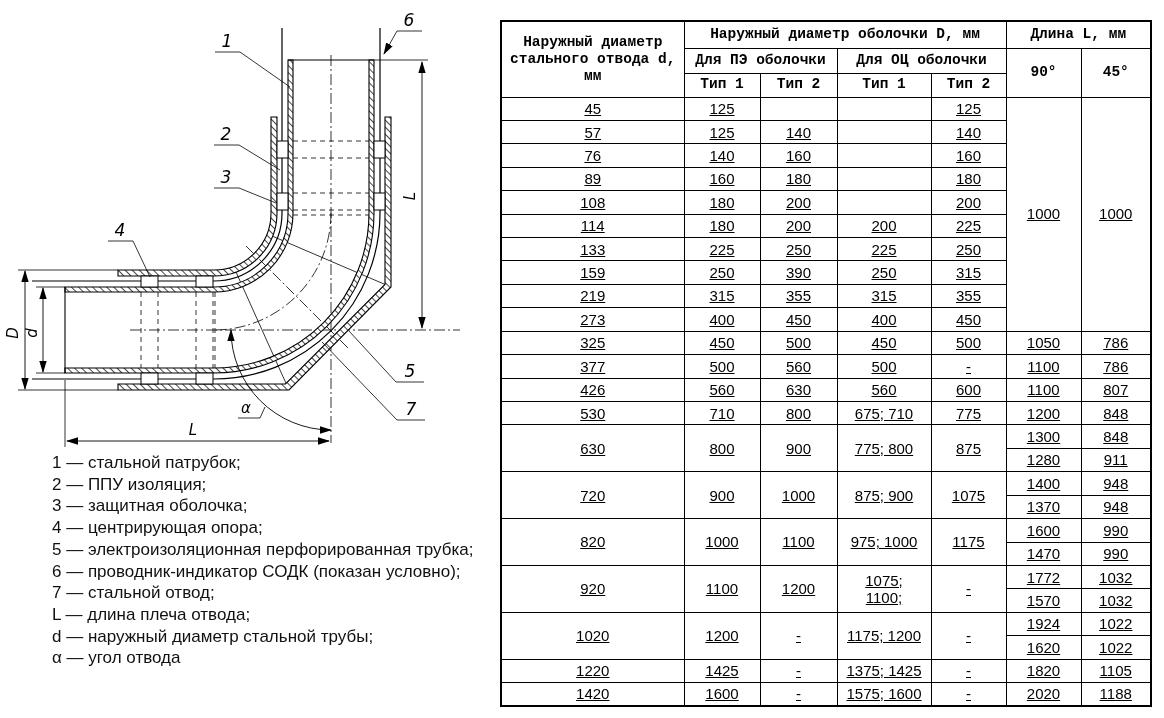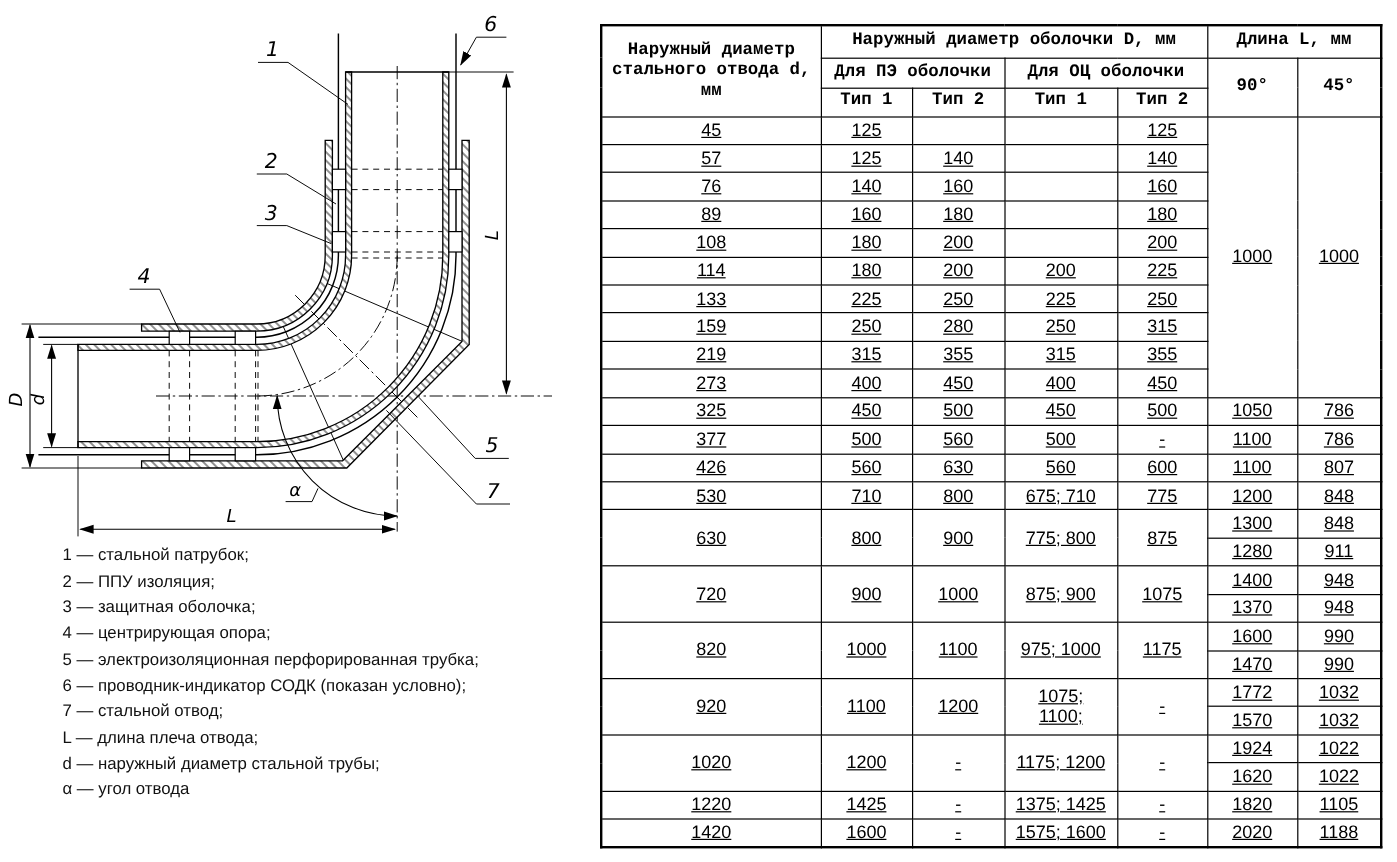--- a/index.html
+++ b/index.html
@@ -1,21 +1,21 @@
 <!DOCTYPE html>
 <html><head>
 <meta charset="utf-8">
 <style>
   html,body{margin:0;padding:0;background:#fff;}
   #page{position:relative;width:1164px;height:718px;background:#fff;
         font-family:"Liberation Sans","DejaVu Sans",sans-serif;color:#000;overflow:hidden;}
   
   #diagram{position:absolute;left:0;top:0;width:497px;height:452px;}
   
-  #legend{position:absolute;left:52px;top:452px;width:440px;font-size:14px;
+  #legend{position:absolute;left:52px;top:452px;width:440px;font-size:17px;
           line-height:21.7px;color:#111;}
   
   #spec-table{position:absolute;left:500px;top:20px;width:650px;height:687px;
               border-collapse:collapse;table-layout:fixed;border:2px solid #000;}
   #spec-table th,#spec-table td{border:1px solid #000;text-align:center;
               vertical-align:middle;padding:0 2px;overflow:hidden;}
   #spec-table th{font-size:14.5px;font-weight:bold;line-height:1.18;font-family:Liberation Mono, monospace;}
   #spec-table td{font-size:15px;white-space:pre-line;line-height:1.15;}
   #spec-table thead tr.h1{height:27px;} #spec-table thead tr.h2{height:25px;padding-left:17px;}
   #spec-table thead tr.h3{height:24px;} #spec-table tbody tr{height:23px;text-decoration:underline;}
@@ -257,21 +257,21 @@
         <tr>
           <td>133</td>
           <td>225</td>
           <td>250</td>
           <td>225</td>
           <td>250</td>
         </tr>
         <tr>
           <td>159</td>
           <td>250</td>
-          <td>280</td>
+          <td>390</td>
           <td>250</td>
           <td>315</td>
         </tr>
         <tr>
           <td>219</td>
           <td>315</td>
           <td>355</td>
           <td>315</td>
           <td>355</td>
         </tr>

